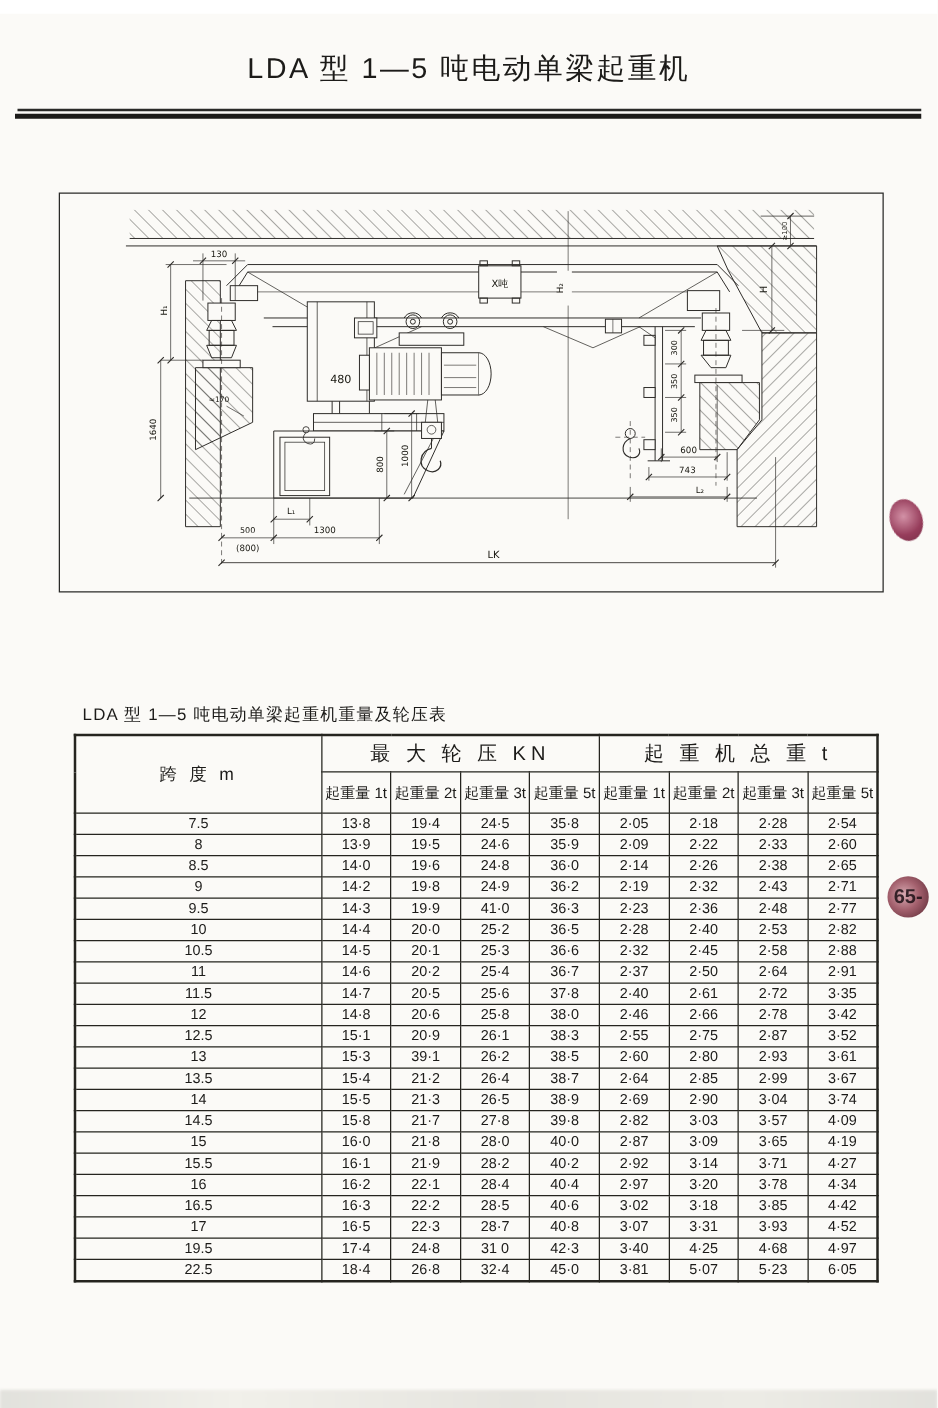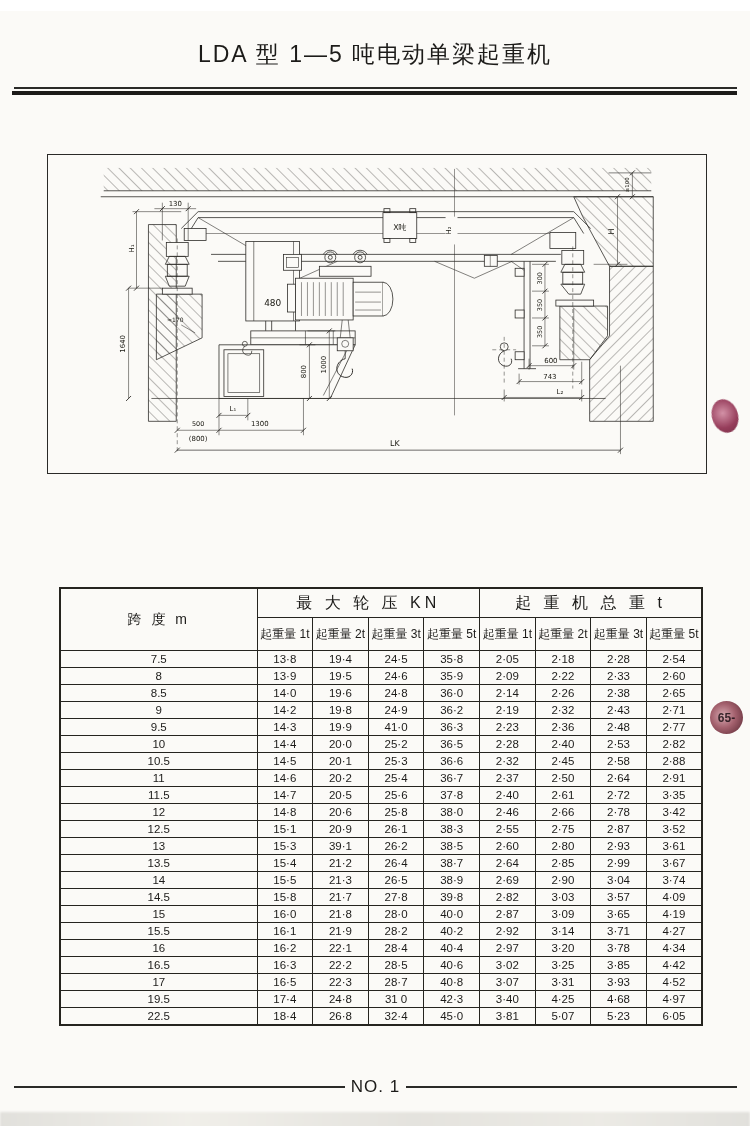--- a/index.html
+++ b/index.html
@@ -24,21 +24,21 @@
   tbody td{height:16px;line-height:16px;}
   .footer{position:absolute;top:1066px;left:14px;right:13px;display:flex;align-items:center;}
   .footer .line{flex:1;height:1.6px;background:#2a2a28;}
   .footer .label{font-size:17px;letter-spacing:1px;padding:0 6px;white-space:nowrap;}
   .blob-small{position:absolute;left:712px;top:388px;width:26px;height:34px;border-radius:50%;
       transform:rotate(-18deg);filter:blur(.6px);opacity:.92;
       background:radial-gradient(circle at 45% 40%,#d089a0,#8e2d4e 60%,#6e1f3a);}
   .blob-round{position:absolute;left:710px;top:690px;width:33px;height:33px;border-radius:50%;
       background:radial-gradient(circle at 40% 45%,#d8aab2 0%,#a3606d 45%,#54242f 100%);
       filter:blur(.4px);display:flex;align-items:center;justify-content:center;}
-  .blob-round span{font-size:12px;font-weight:bold;color:#1d1016;opacity:.85;}
+  .blob-round span{font-size:16px;font-weight:bold;color:#1d1016;opacity:.85;}
   .scanband{position:absolute;left:0;right:0;top:1101px;height:25px;opacity:.5;filter:blur(1.2px);
       background:linear-gradient(90deg,#c9c8c2,#e7e5dd 25%,#cfcdc6 55%,#dedcd4 80%,#c9c8c2);}
 </style>
 </head>
 <body>
 
 <div class="page">
 
   <div class="title">LDA 型 1—5 吨电动单梁起重机</div>
   <div class="rule-thin"></div>
@@ -259,20 +259,21 @@
           <text x="505" y="209">600</text>
           <text x="504" y="225">743</text>
           <text x="514" y="241">L₂</text>
           <text transform="rotate(-90 568 77)" x="568" y="77" font-size="8">H</text>
           <text transform="rotate(-90 584 30)" x="584" y="30" font-size="5.5">≥100</text>
         </g>
       </g>
     </svg>
   </div>
 
+  <div class="caption">LDA 型 1—5 吨电动单梁起重机重量及轮压表</div>
 
   <div class="tablewrap">
     <table>
       <colgroup>
         <col style="width:197px">
         <col style="width:55.6px">
           <col style="width:55.6px">
           <col style="width:55.6px">
           <col style="width:55.6px">
         <col style="width:55.6px">
@@ -496,21 +497,21 @@
       <td>3·78</td>
       <td>4·34</td>
     </tr>
           <tr>
       <td>16.5</td>
       <td>16·3</td>
       <td>22·2</td>
       <td>28·5</td>
       <td>40·6</td>
       <td>3·02</td>
-      <td>3·25</td>
+      <td>3·18</td>
       <td>3·85</td>
       <td>4·42</td>
     </tr>
           <tr>
       <td>17</td>
       <td>16·5</td>
       <td>22·3</td>
       <td>28·7</td>
       <td>40·8</td>
       <td>3·07</td>
@@ -537,25 +538,20 @@
       <td>45·0</td>
       <td>3·81</td>
       <td>5·07</td>
       <td>5·23</td>
       <td>6·05</td>
     </tr>
         </tbody>
     </table>
   </div>
 
-  <div class="footer">
-    <div class="line"></div>
-    <div class="label">NO. 1</div>
-    <div class="line"></div>
-  </div>
 
   <div class="blob-small"></div>
   <div class="blob-round">
     <span>65-</span>
   </div>
   <div class="scanband"></div>
 
 </div>
 
 </body></html>

